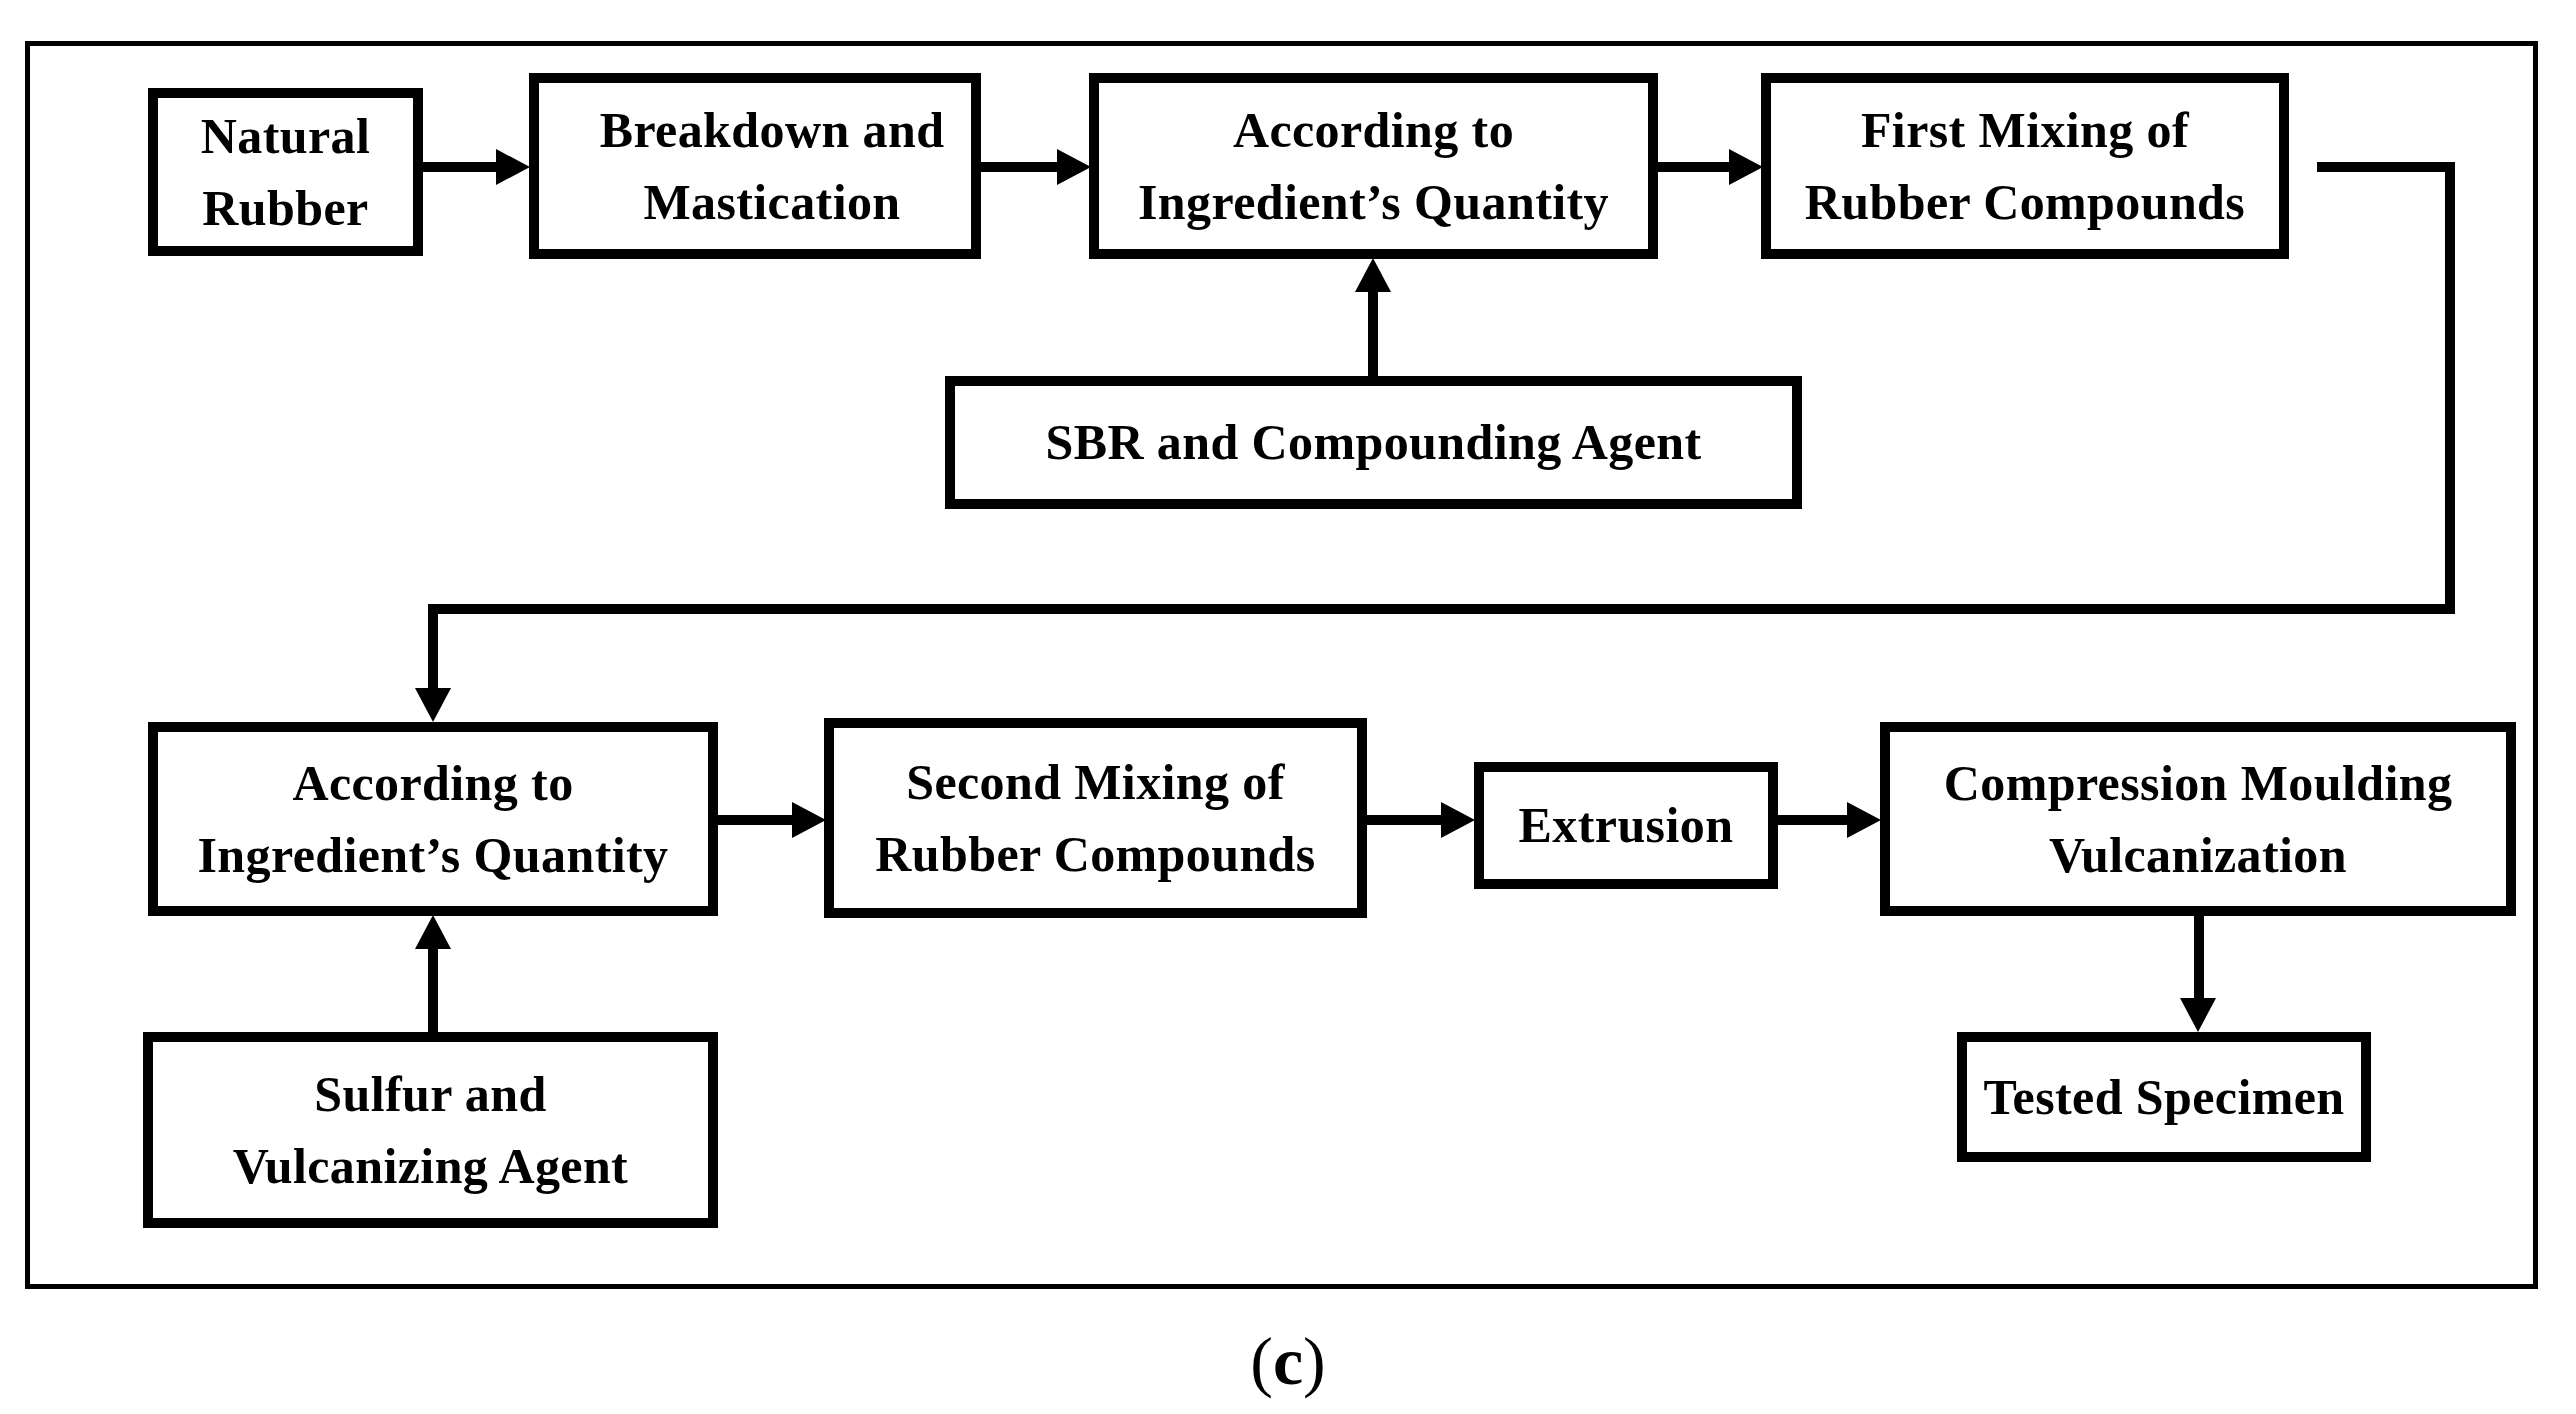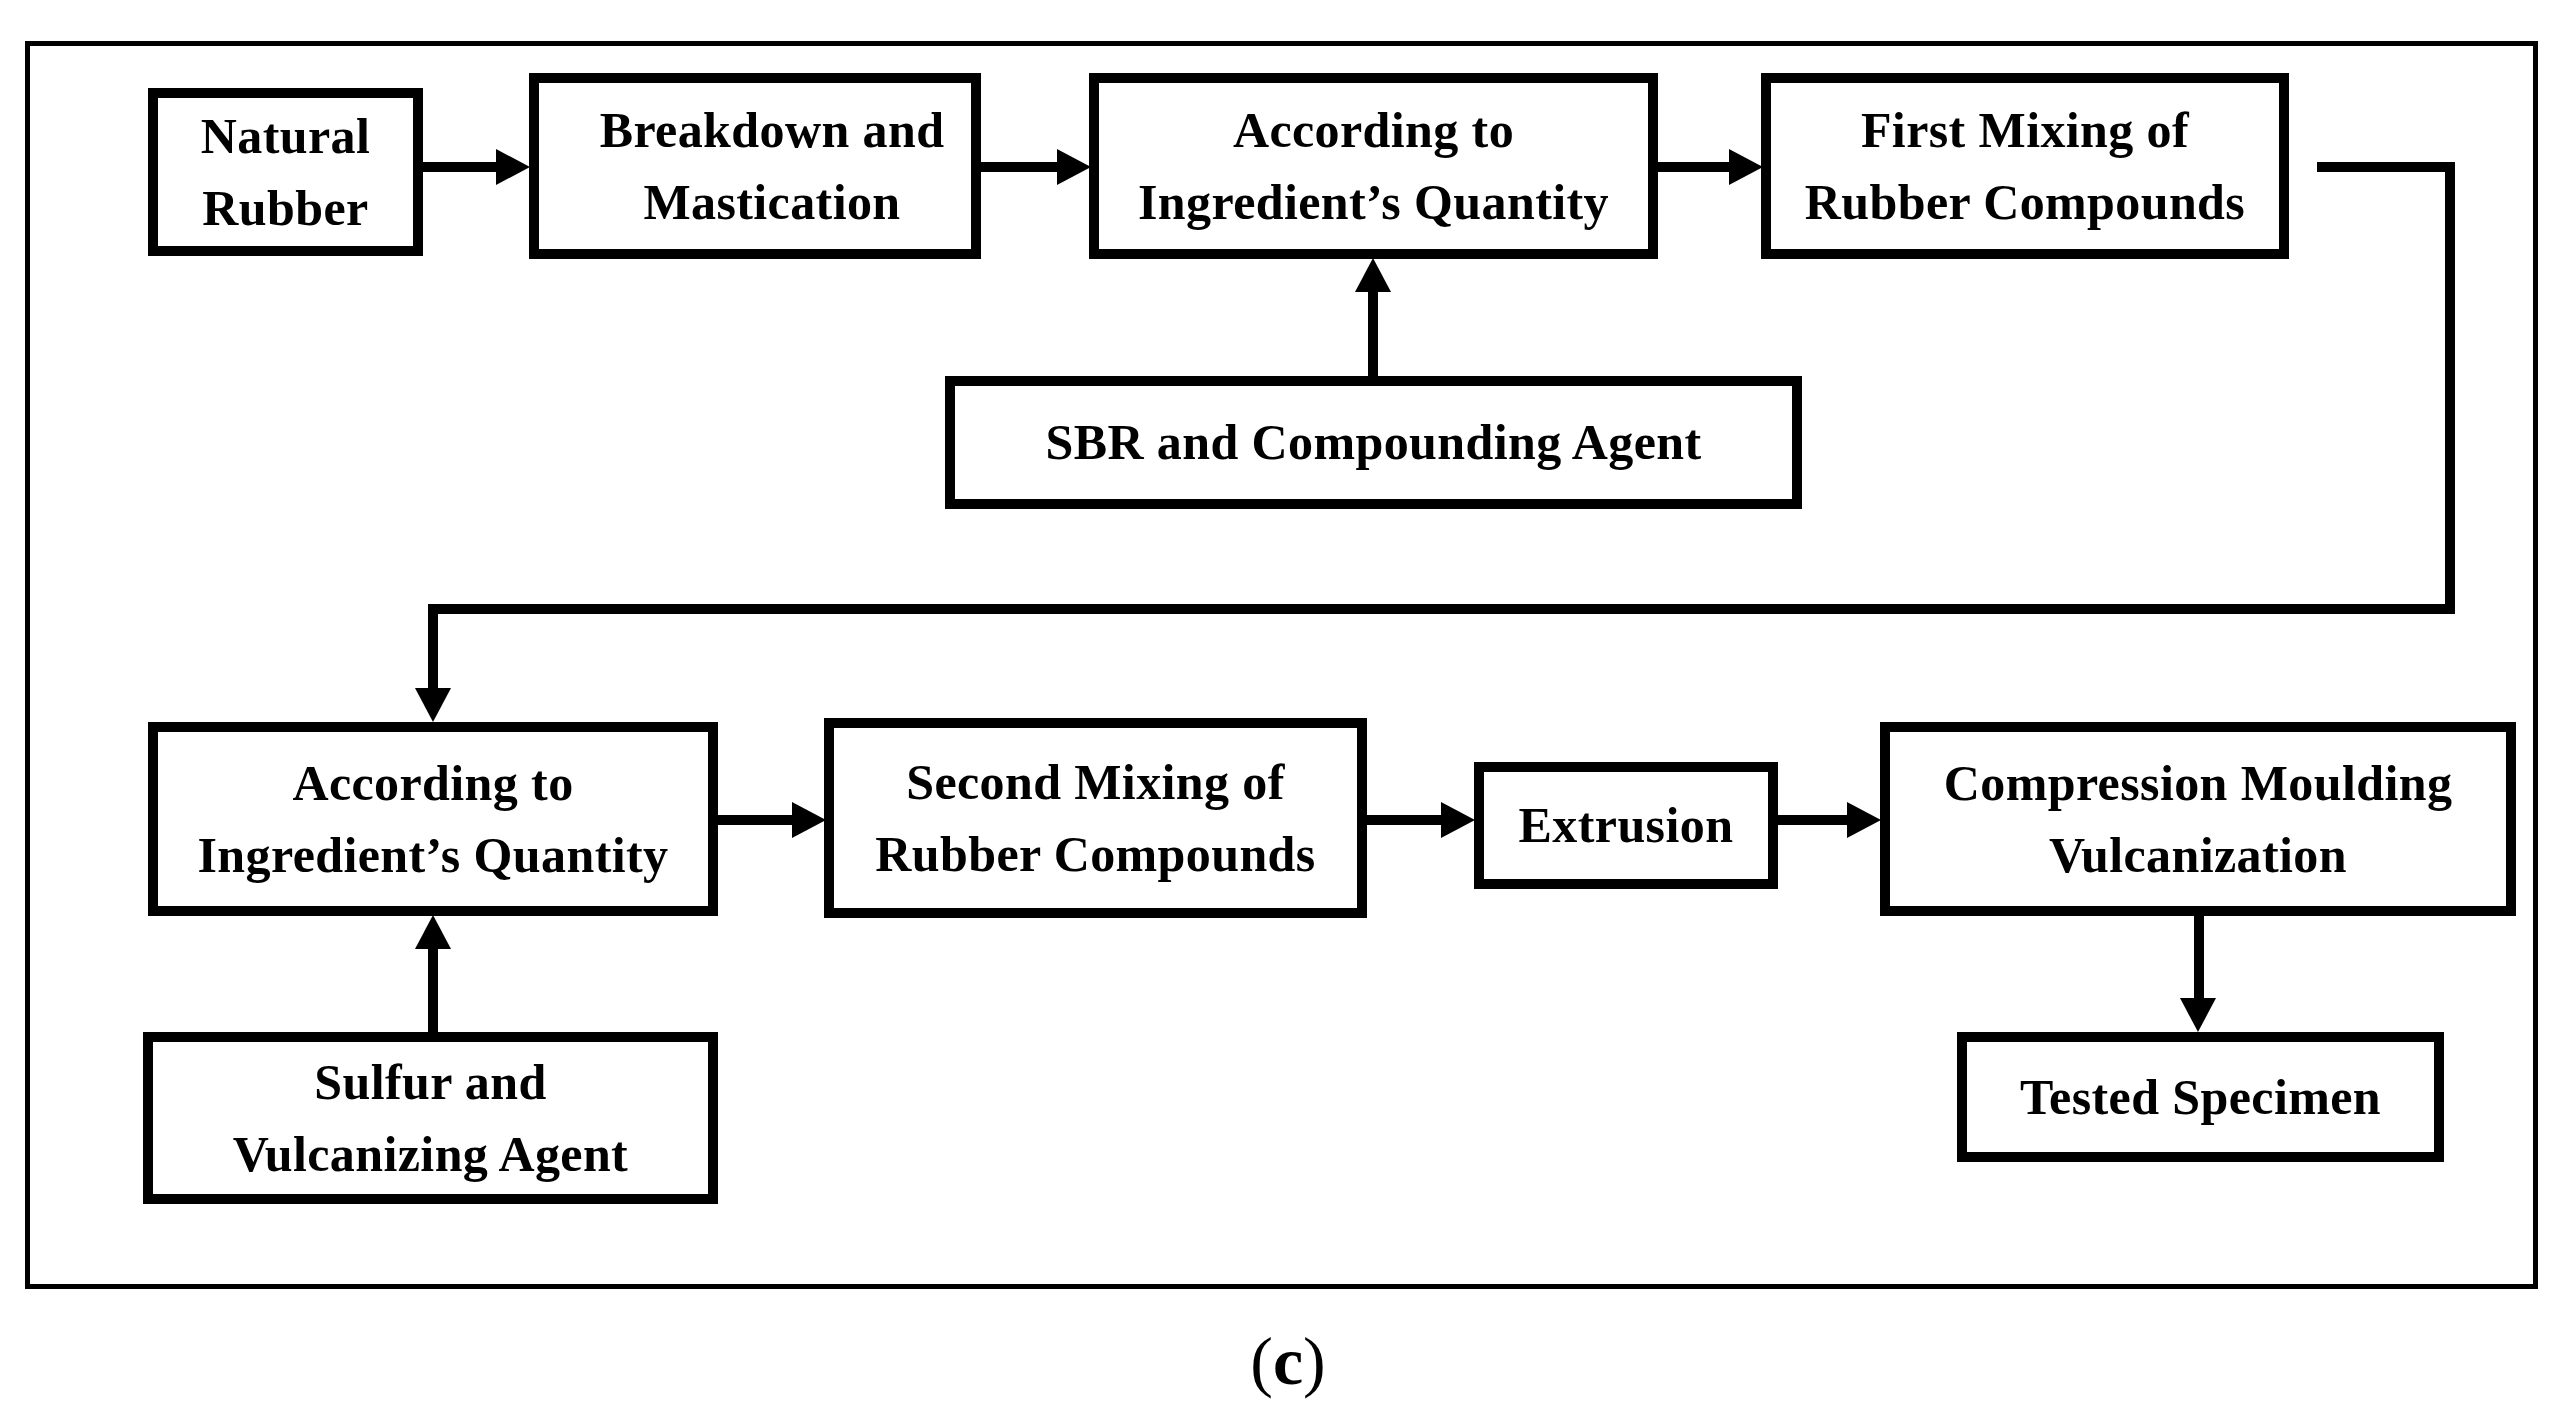--- a/index.html
+++ b/index.html
@@ -129,26 +129,26 @@
 
   <div class="box" style="left:1474px; top:762px; width:304px; height:127px;">
     <span class="label">Extrusion</span>
   </div>
 
   <div class="box" style="left:1880px; top:722px; width:636px; height:194px;">
     <span class="label">Compression Moulding
 Vulcanization</span>
   </div>
 
-  <div class="box" style="left:143px; top:1032px; width:575px; height:172px;">
+  <div class="box" style="left:143px; top:1032px; width:575px; height:196px;">
     <span class="label">Sulfur and
 Vulcanizing Agent</span>
   </div>
 
-  <div class="box" style="left:1957px; top:1032px; width:487px; height:130px;">
+  <div class="box" style="left:1957px; top:1032px; width:414px; height:130px;">
     <span class="label">Tested Specimen</span>
   </div>
 
   <div class="h" style="left:422px; top:162px; width:75px;"></div>
   <div class="head-r" style="left:496px; top:149px;"></div>
 
   <div class="h" style="left:981px; top:162px; width:77px;"></div>
   <div class="head-r" style="left:1057px; top:149px;"></div>
 
   <div class="h" style="left:1658px; top:162px; width:73px;"></div>

